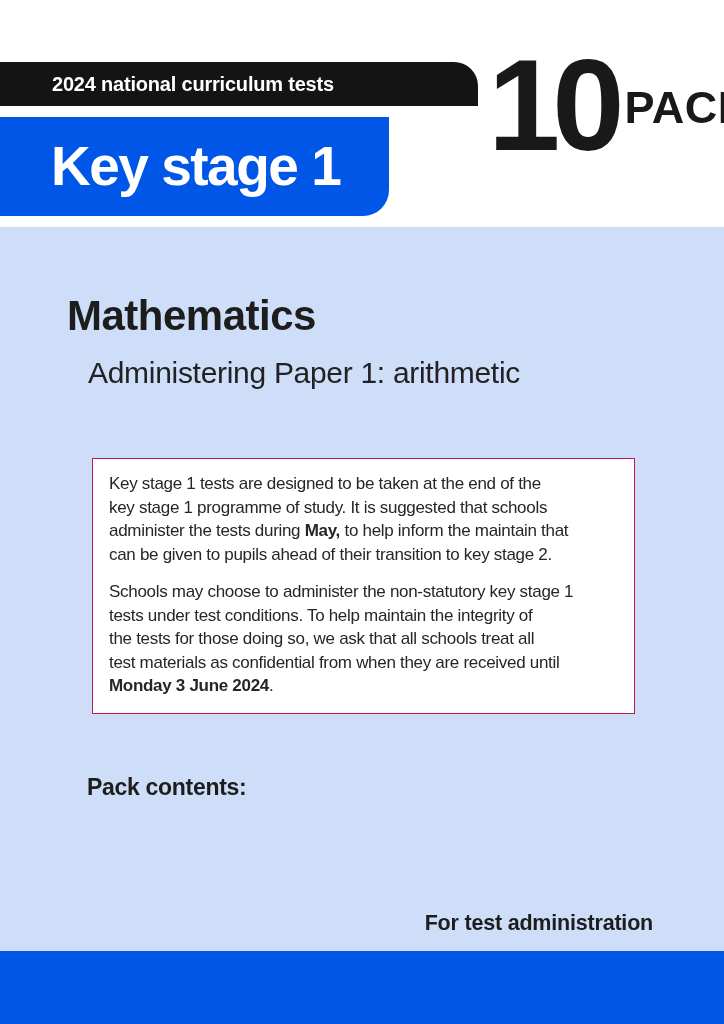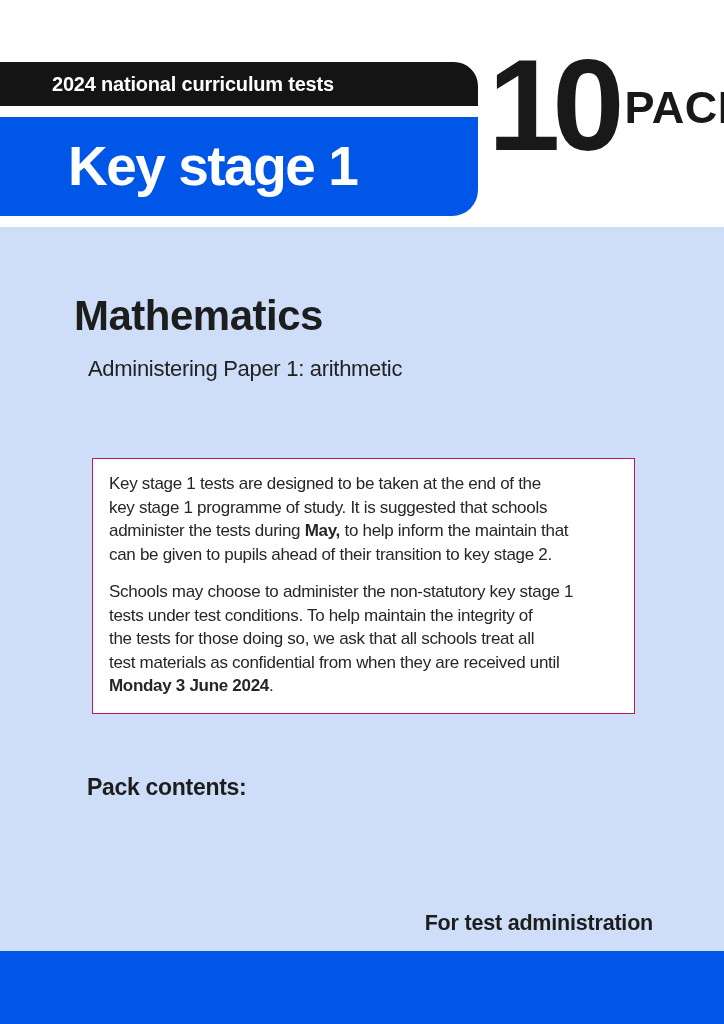--- a/index.html
+++ b/index.html
@@ -23,25 +23,25 @@
     background:var(--banner-black);
     border-top-right-radius:24px;
     display:flex;align-items:center;
     padding-left:52px;
   }
   .banner-black .eyebrow{
     color:#ffffff;font-size:20px;font-weight:700;letter-spacing:-0.2px;
     white-space:pre;
   }
   .banner-blue{
-    position:absolute;left:0;top:117px;width:478px;height:99px;
+    position:absolute;left:0;top:117px;width:389px;height:99px;
     background:var(--brand-blue);
     border-bottom-right-radius:26px;
     display:flex;align-items:center;
-    padding-left:68px;padding-bottom:2px;
+    padding-left:51px;padding-bottom:2px;
   }
   .banner-blue .ks-title{
     color:#ffffff;font-size:55px;font-weight:700;letter-spacing:-1.5px;
     white-space:pre;
   }
   
   .pack-badge{
     position:absolute;top:50px;right:84px;width:152px;
     display:flex;align-items:center;
     color:#191919;
@@ -53,27 +53,27 @@
   .pack-word{
     font-size:45px;font-weight:700;line-height:1;letter-spacing:0.5px;
     margin-top:3px;
   }
   
   .main-panel{
     position:absolute;left:0;top:227px;width:724px;height:724px;
     background:var(--light-blue);
   }
   .subject-title{
-    position:absolute;left:74px;top:68px;
+    position:absolute;left:67px;top:68px;
     font-size:42px;font-weight:700;letter-spacing:-0.5px;line-height:1;
     white-space:pre;
   }
   .subject-subtitle{
     position:absolute;left:88px;top:131px;
-    font-size:22px;font-weight:400;letter-spacing:-0.3px;line-height:1;
+    font-size:30px;font-weight:400;letter-spacing:-0.3px;line-height:1;
     white-space:pre;color:#222222;
   }
   
   .info-box{
     position:absolute;left:92px;top:231px;width:543px;height:256px;
     background:#ffffff;
     border:1px solid #be185d;
     padding:13px 6px 0 16px;
   }
   .info-box .line{

